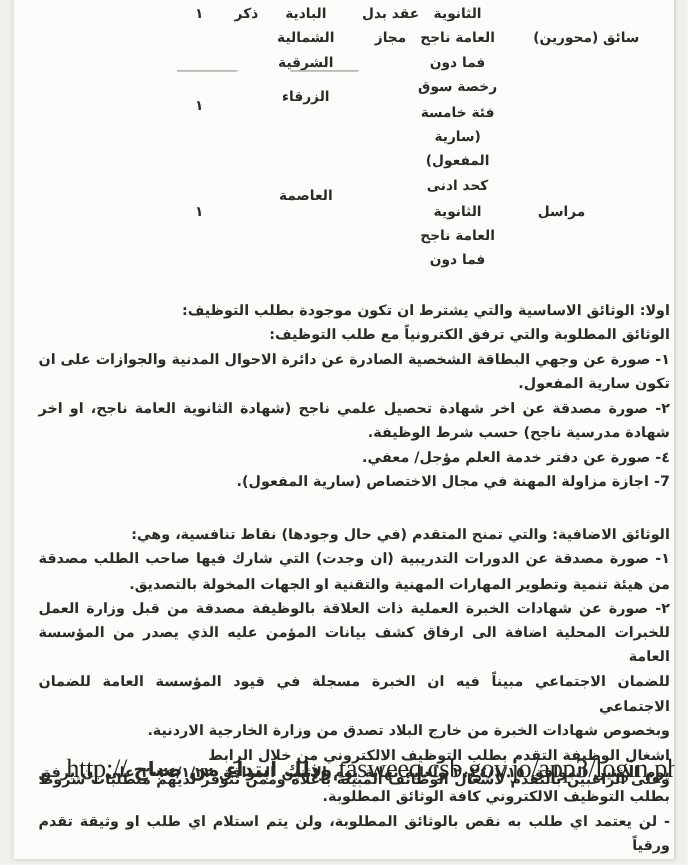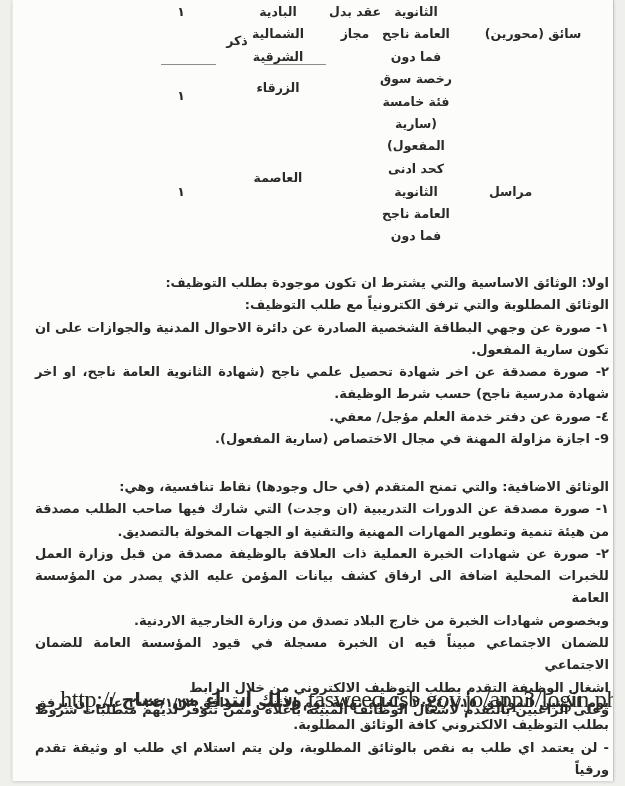--- a/index.html
+++ b/index.html
@@ -82,21 +82,21 @@
     <div class="tc" style="top:136px;left:364px;width:78px;">المفعول)</div>
     <div class="tc" style="top:159px;left:364px;width:78px;text-align:center;">كحد ادنى</div>
 
     <div class="tc" style="top:2px;left:312px;width:60px;">عقد بدل</div>
     <div class="tc" style="top:24px;left:312px;width:60px;">مجاز</div>
 
     <div class="tc" style="top:2px;left:230px;width:70px;">البادية</div>
     <div class="tc" style="top:24px;left:230px;width:70px;">الشمالية</div>
     <div class="tc" style="top:47px;left:230px;width:70px;">الشرقية</div>
 
-    <div class="tc" style="top:2px;left:200px;width:48px;margin-top:29px;">ذكر</div>
+    <div class="tc" style="top:2px;left:187px;width:48px;">ذكر</div>
 
     <div class="tc" style="top:2px;left:146px;width:44px;">١</div>
 
     <div class="sep" style="top:64px;left:251px;width:62px;"></div>
     <div class="sep" style="top:64px;left:148px;width:55px;"></div>
 
     <div class="tc" style="top:78px;left:230px;width:70px;">الزرقاء</div>
     <div class="tc" style="top:86px;left:146px;width:44px;">١</div>
 
     <div class="tc" style="top:182px;left:445px;width:105px;">مراسل</div>
@@ -110,31 +110,31 @@
   </div>
 
   <div class="body-block" style="top:272px;">
     <div class="bl">اولا: الوثائق الاساسية والتي يشترط ان تكون موجودة بطلب التوظيف:</div>
     <div class="bl">الوثائق المطلوبة والتي ترفق الكترونياً مع طلب التوظيف:</div>
     <div class="bl j">١- صورة عن وجهي البطاقة الشخصية الصادرة عن دائرة الاحوال المدنية والجوازات على ان</div>
     <div class="bl">تكون سارية المفعول.</div>
     <div class="bl j">٢- صورة مصدقة عن اخر شهادة تحصيل علمي ناجح (شهادة الثانوية العامة ناجح، او اخر</div>
     <div class="bl">شهادة مدرسية ناجح) حسب شرط الوظيفة.</div>
     <div class="bl">٤- صورة عن دفتر خدمة العلم مؤجل/ معفي.</div>
-    <div class="bl">9- اجازة مزاولة المهنة في مجال الاختصاص (سارية المفعول).</div>
+    <div class="bl">7- اجازة مزاولة المهنة في مجال الاختصاص (سارية المفعول).</div>
   </div>
 
   <div class="body-block" style="top:476px;">
     <div class="bl">الوثائق الاضافية: والتي تمنح المتقدم (في حال وجودها) نقاط تنافسية، وهي:</div>
     <div class="bl j">١- صورة مصدقة عن الدورات التدريبية (ان وجدت) التي شارك فيها صاحب الطلب مصدقة</div>
     <div class="bl">من هيئة تنمية وتطوير المهارات المهنية والتقنية او الجهات المخولة بالتصديق.</div>
     <div class="bl j">٢- صورة عن شهادات الخبرة العملية ذات العلاقة بالوظيفة مصدقة من قبل وزارة العمل</div>
     <div class="bl j">للخبرات المحلية اضافة الى ارفاق كشف بيانات المؤمن عليه الذي يصدر من المؤسسة العامة</div>
+    <div class="bl j">للضمان الاجتماعي مبيناً فيه ان الخبرة مسجلة في قيود المؤسسة العامة للضمان الاجتماعي</div>
     <div class="bl">وبخصوص شهادات الخبرة من خارج البلاد تصدق من وزارة الخارجية الاردنية.</div>
-    <div class="bl j">للضمان الاجتماعي مبيناً فيه ان الخبرة مسجلة في قيود المؤسسة العامة للضمان الاجتماعي</div>
     <div class="bl">اشغال الوظيفة التقدم بطلب التوظيف الالكتروني من خلال الرابط</div>
     <div class="bl j">وعلى الراغبين بالتقدم لاشغال الوظائف المبينة باعلاه وممن تتوفر لديهم متطلبات شروط</div>
   </div>
 
   <div class="url-line">
     <span class="url-part">http://</span>
     <span class="url-note">وذلك ابتداء من صباح</span>
     <span class="url-part">tasweeq.csb.gov.jo/app3/login.php</span>
   </div>
 

